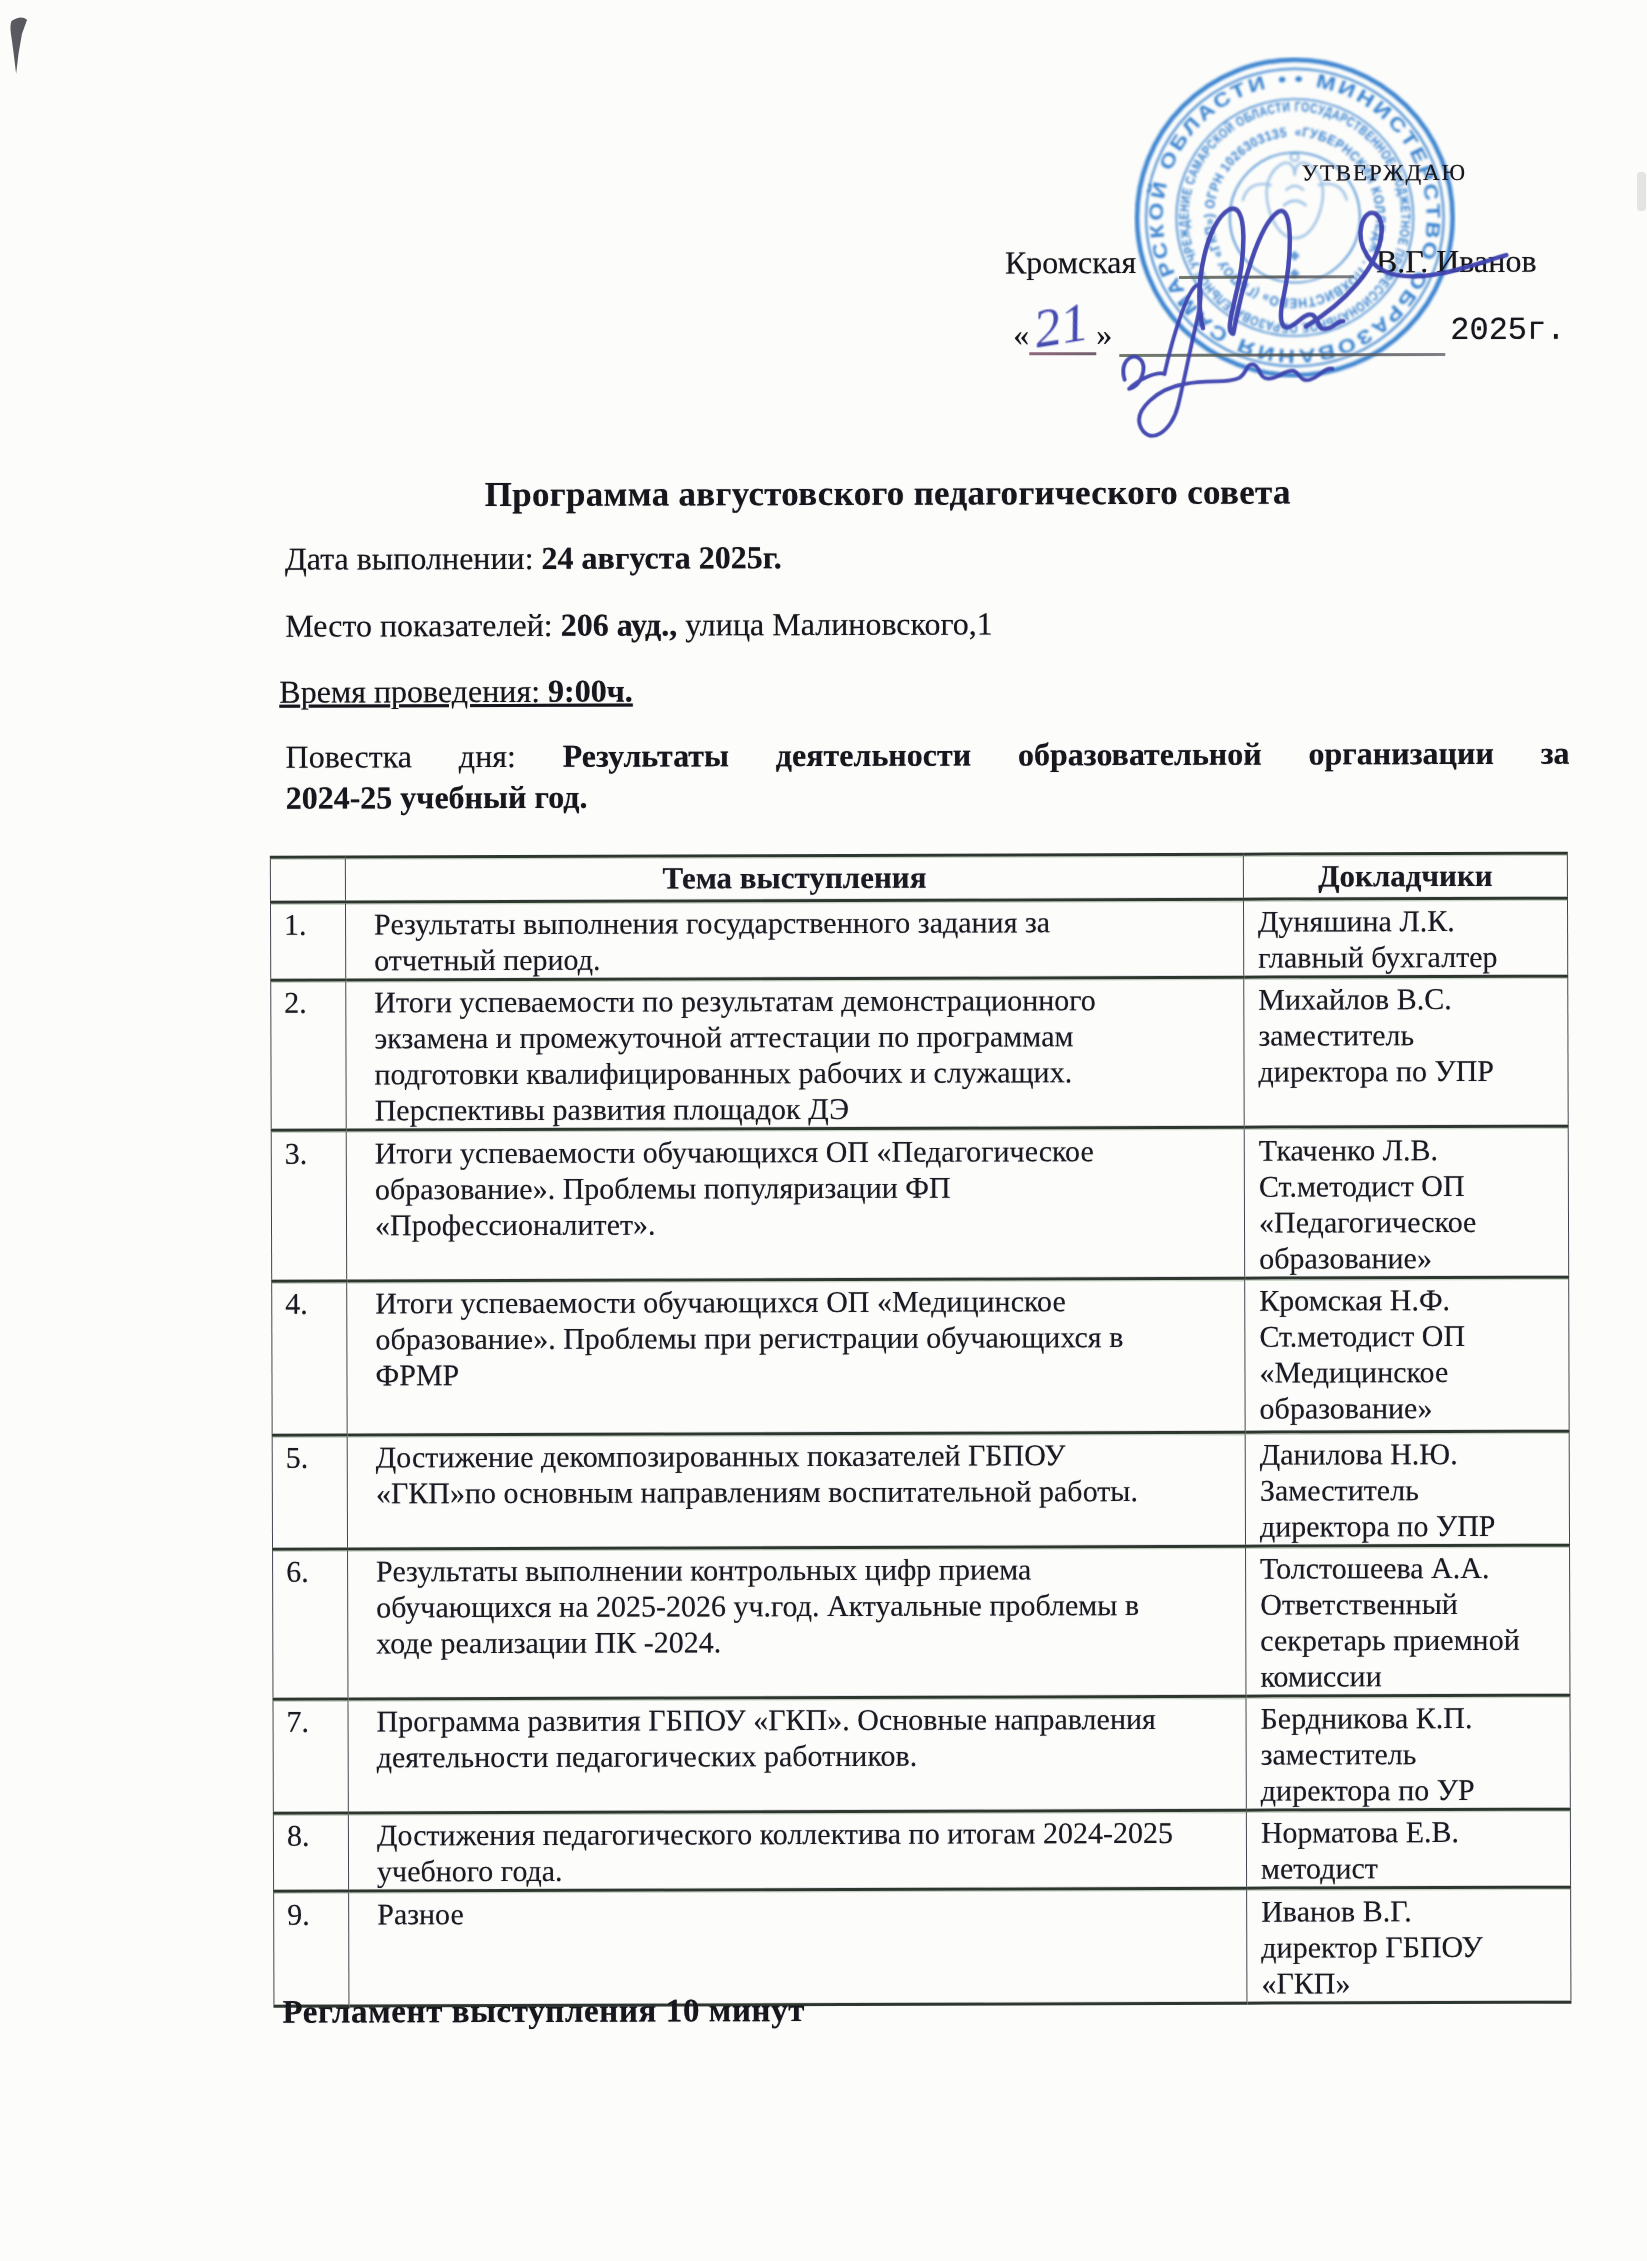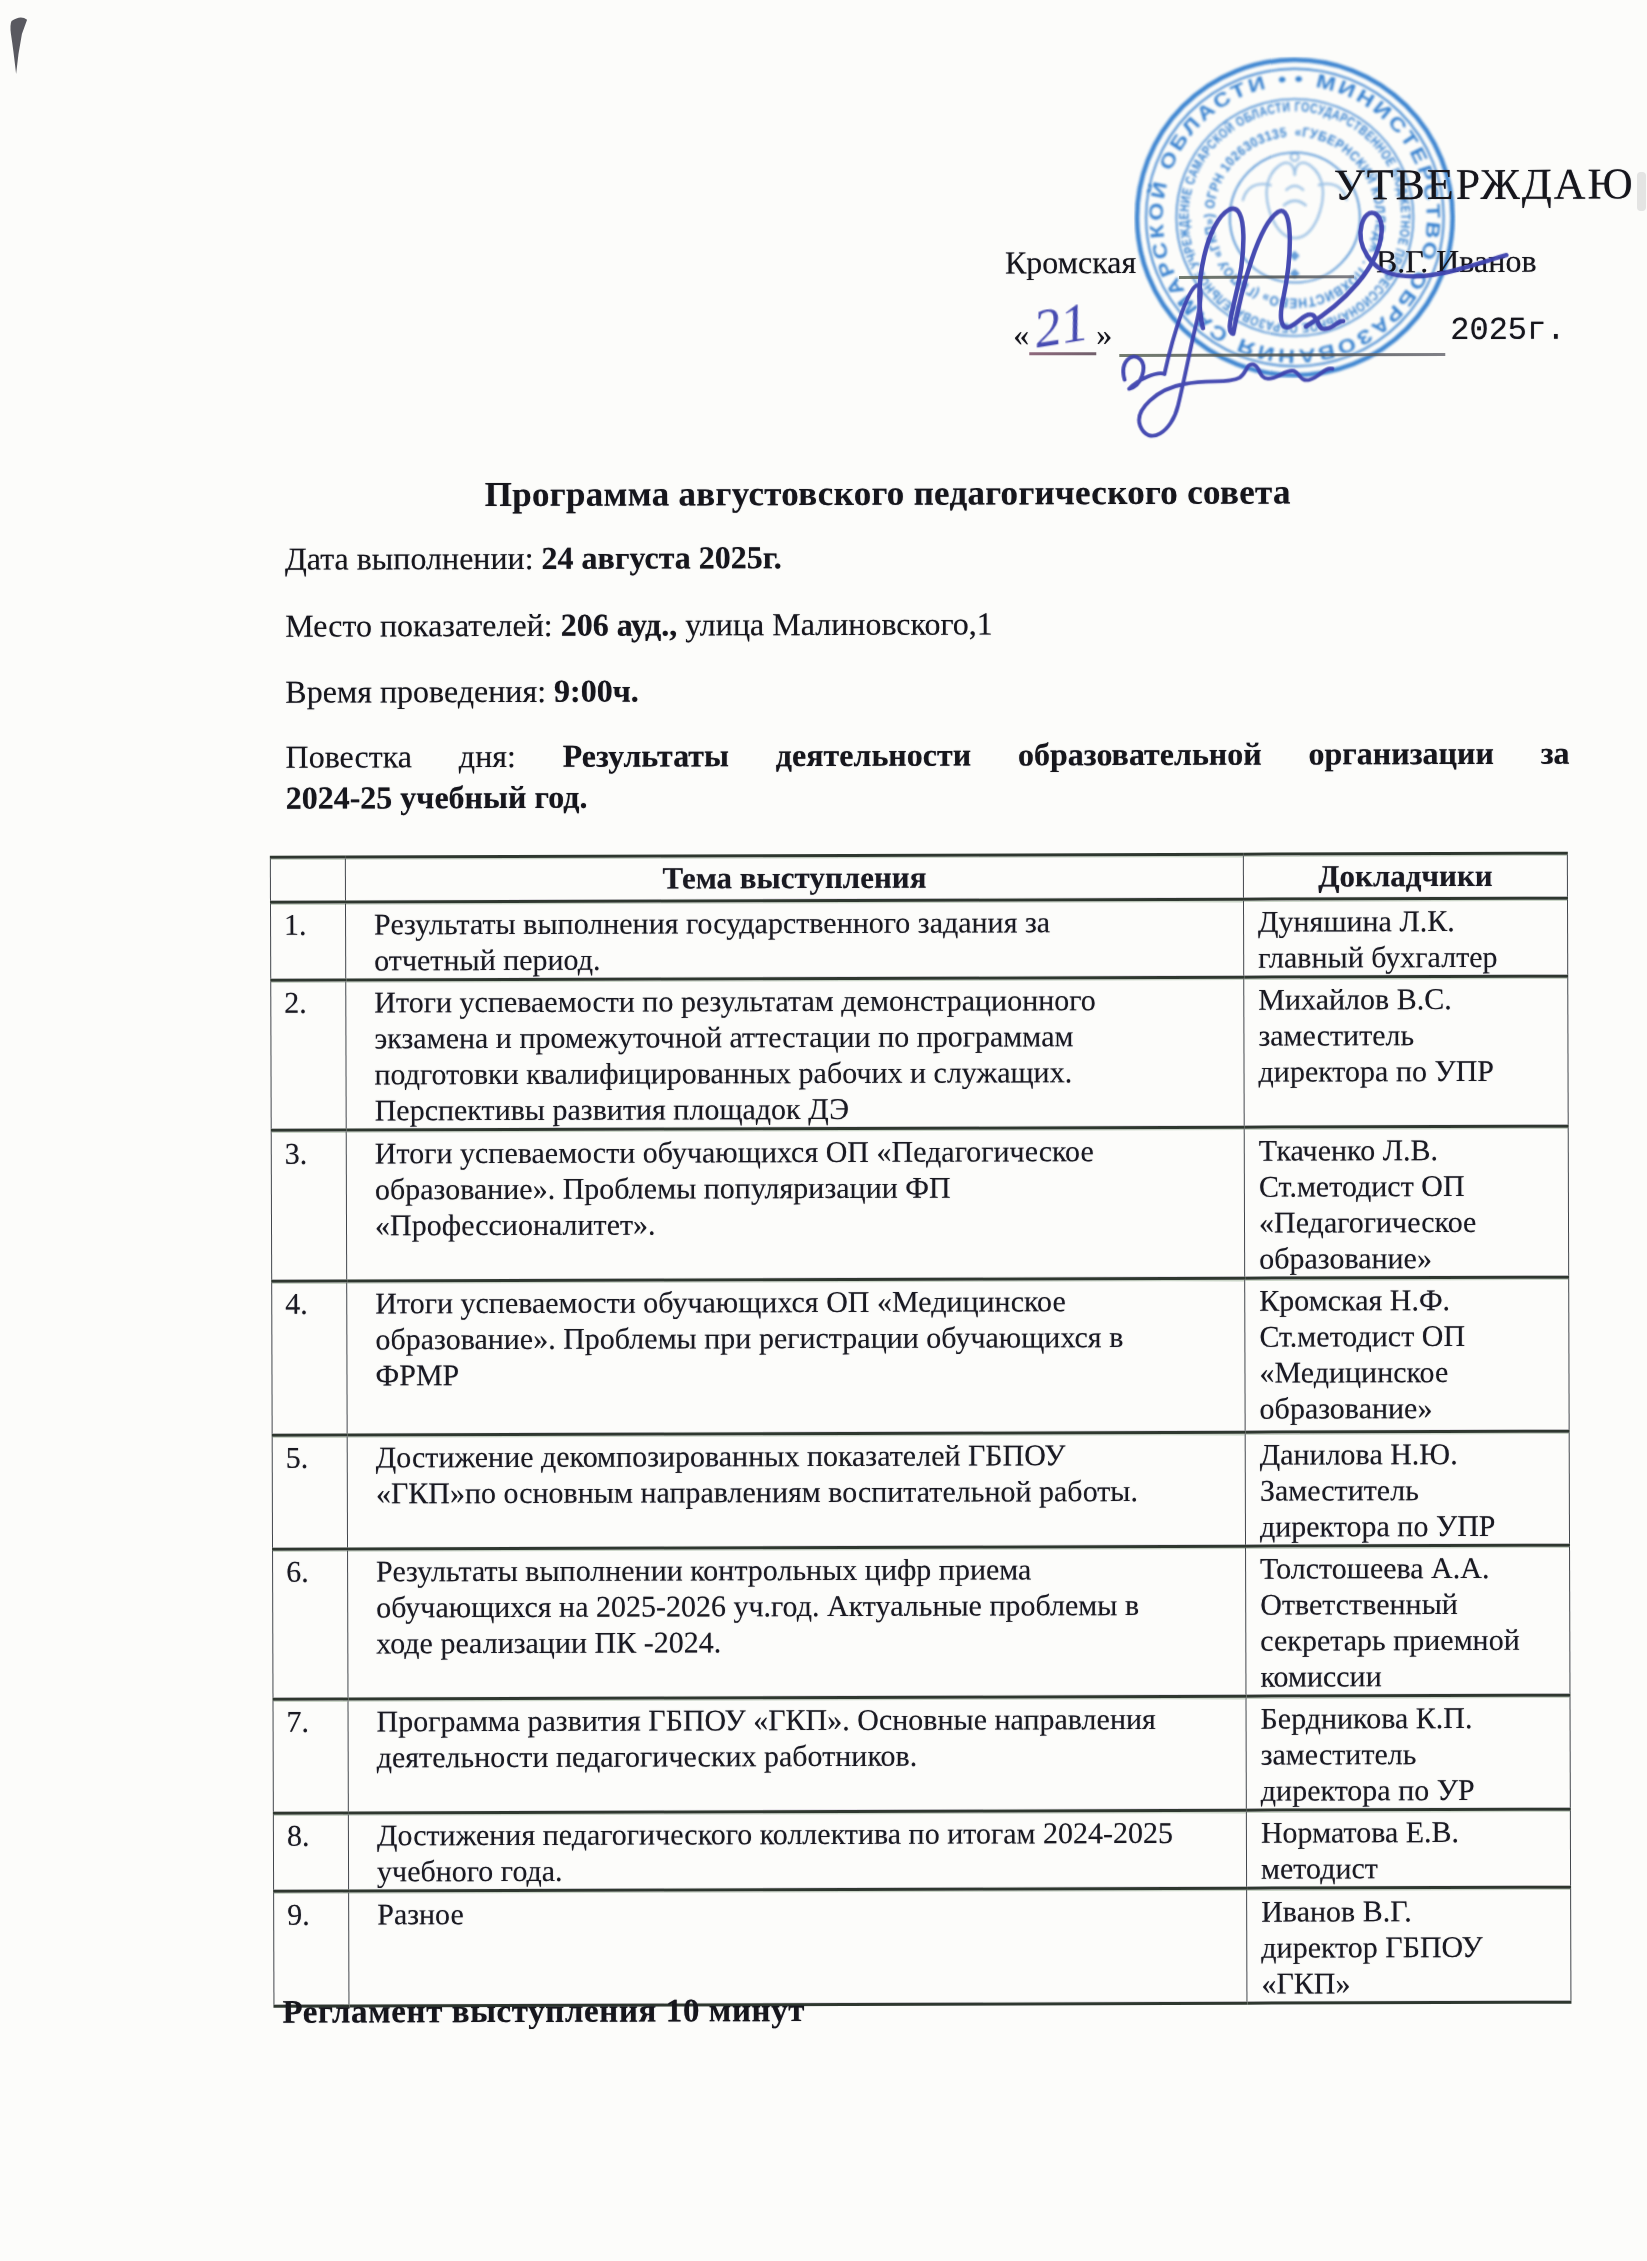--- a/index.html
+++ b/index.html
@@ -7,21 +7,21 @@
     position:relative; width:1647px; height:2261px; overflow:hidden;
     background:#fcfcfa;
     font-family:"Liberation Serif", serif;
     color:#17171d;
   }
   .sheet{ position:absolute; inset:0; transform:rotate(-0.18deg); transform-origin:50% 40%; }
   .t{ position:absolute; white-space:nowrap; font-size:32px; line-height:1.15;
       color:#16161c; text-shadow:0 0 0.9px rgba(25,25,45,.55); }
   .b{ font-weight:bold; }
   .title{ font-size:35px; font-weight:bold; letter-spacing:0.3px; }
-  .utv{ font-size:44px; letter-spacing:1.9px;margin-left:32px; }
+  .utv{ font-size:23px; letter-spacing:1.9px; }
   .agenda{ white-space:normal; width:1284px; text-align:justify; text-align-last:justify; }
   .hline{ position:absolute; height:2.6px; background:linear-gradient(90deg,#5c6657,#4a4f52 60%,#6a6a72); opacity:.85; }
   .hline.red{ background:linear-gradient(90deg,#7c4f66,#584452); }
   
   table.program{
     position:absolute; left:270px; top:854px; width:1298px;
     border-collapse:collapse; table-layout:fixed;
     font-size:30px; line-height:36px;
   }
   table.program td, table.program th{
@@ -124,21 +124,21 @@
     </svg>
 
     <div class="t title" style="left:486px; top:474px;">Программа августовского педагогического совета</div>
 
     <div class="t" style="left:286px; top:539px;">
       <span>Дата выполнении: </span><span class="b">24 августа 2025г.</span>
     </div>
     <div class="t" style="left:286px; top:606px;">
       <span>Место показателей: </span><span class="b">206 ауд.,</span><span> улица Малиновского,1</span>
     </div>
-    <div class="t" style="left:286px; top:672px;">
+    <div class="t" style="left:280px; top:672px;text-decoration:underline;">
       <span>Время проведения: </span><span class="b">9:00ч.</span>
     </div>
     <div class="t agenda" style="left:286px; top:737px;">
       <span>Повестка дня: </span><span class="b">Результаты деятельности образовательной организации за</span>
     </div>
     <div class="t b" style="left:286px; top:778px;">2024-25 учебный год.</div>
 
     <table class="program">
       <colgroup>
           <col style="width:75px">

